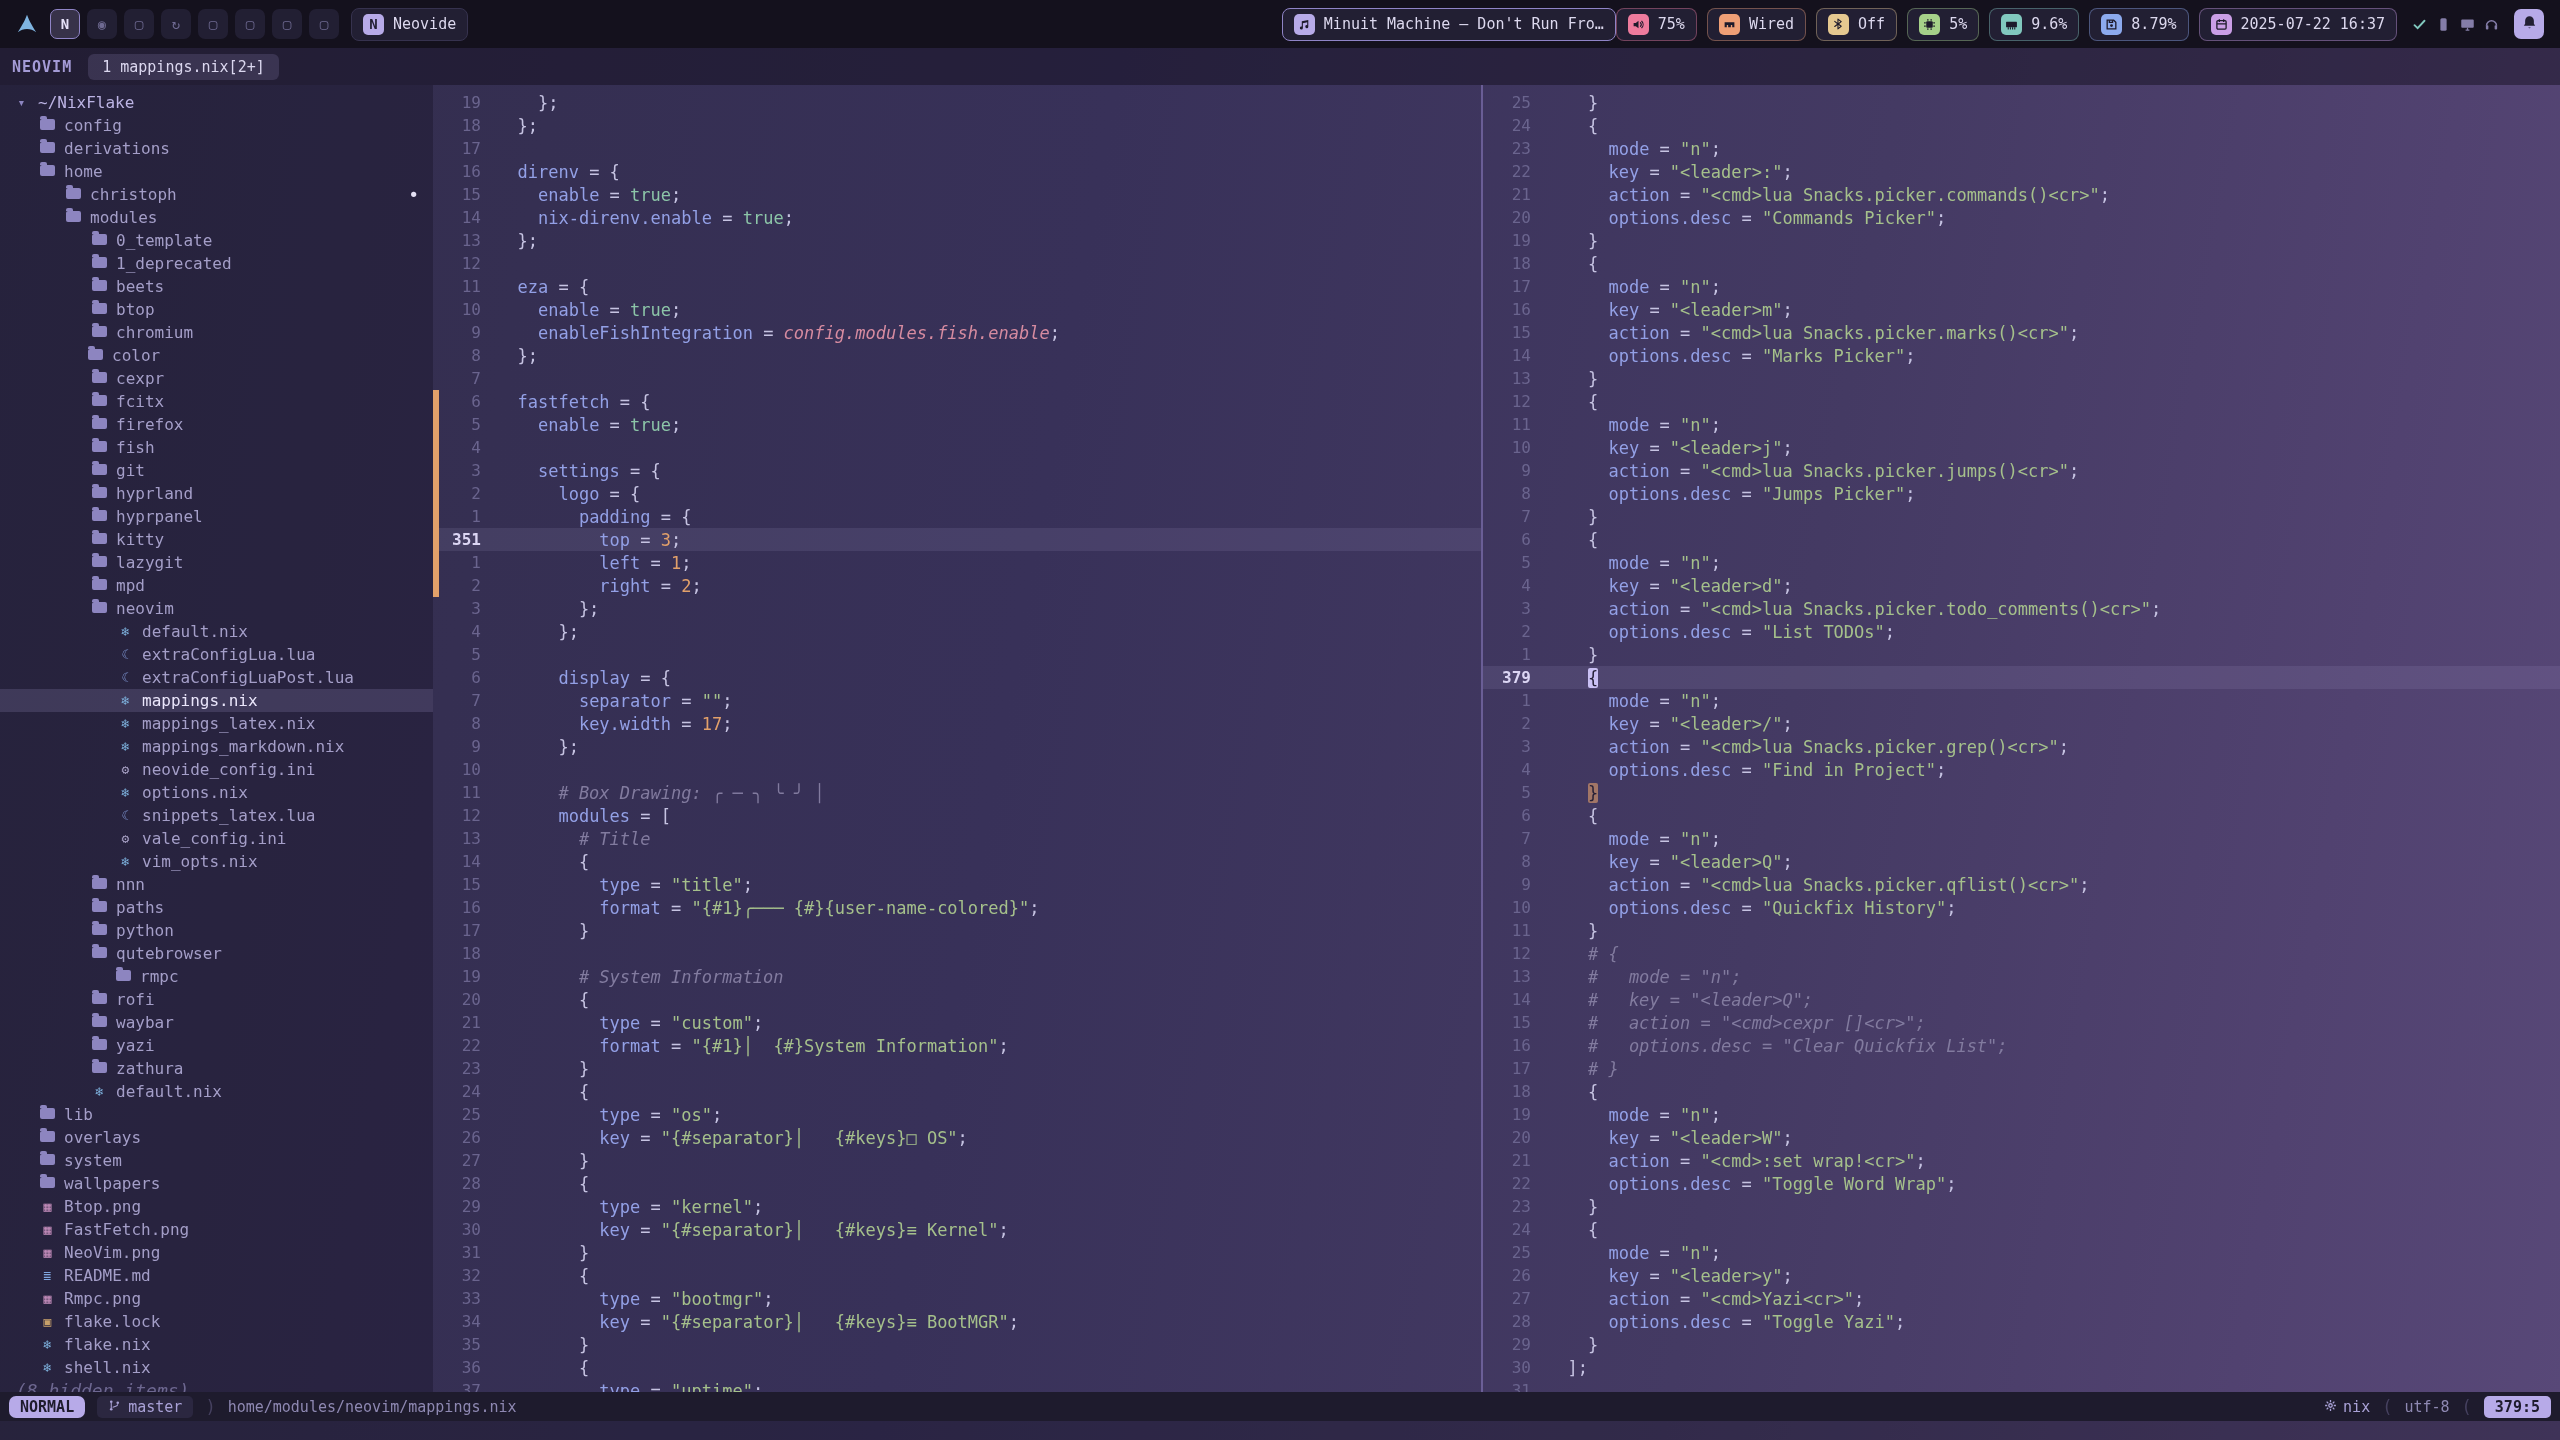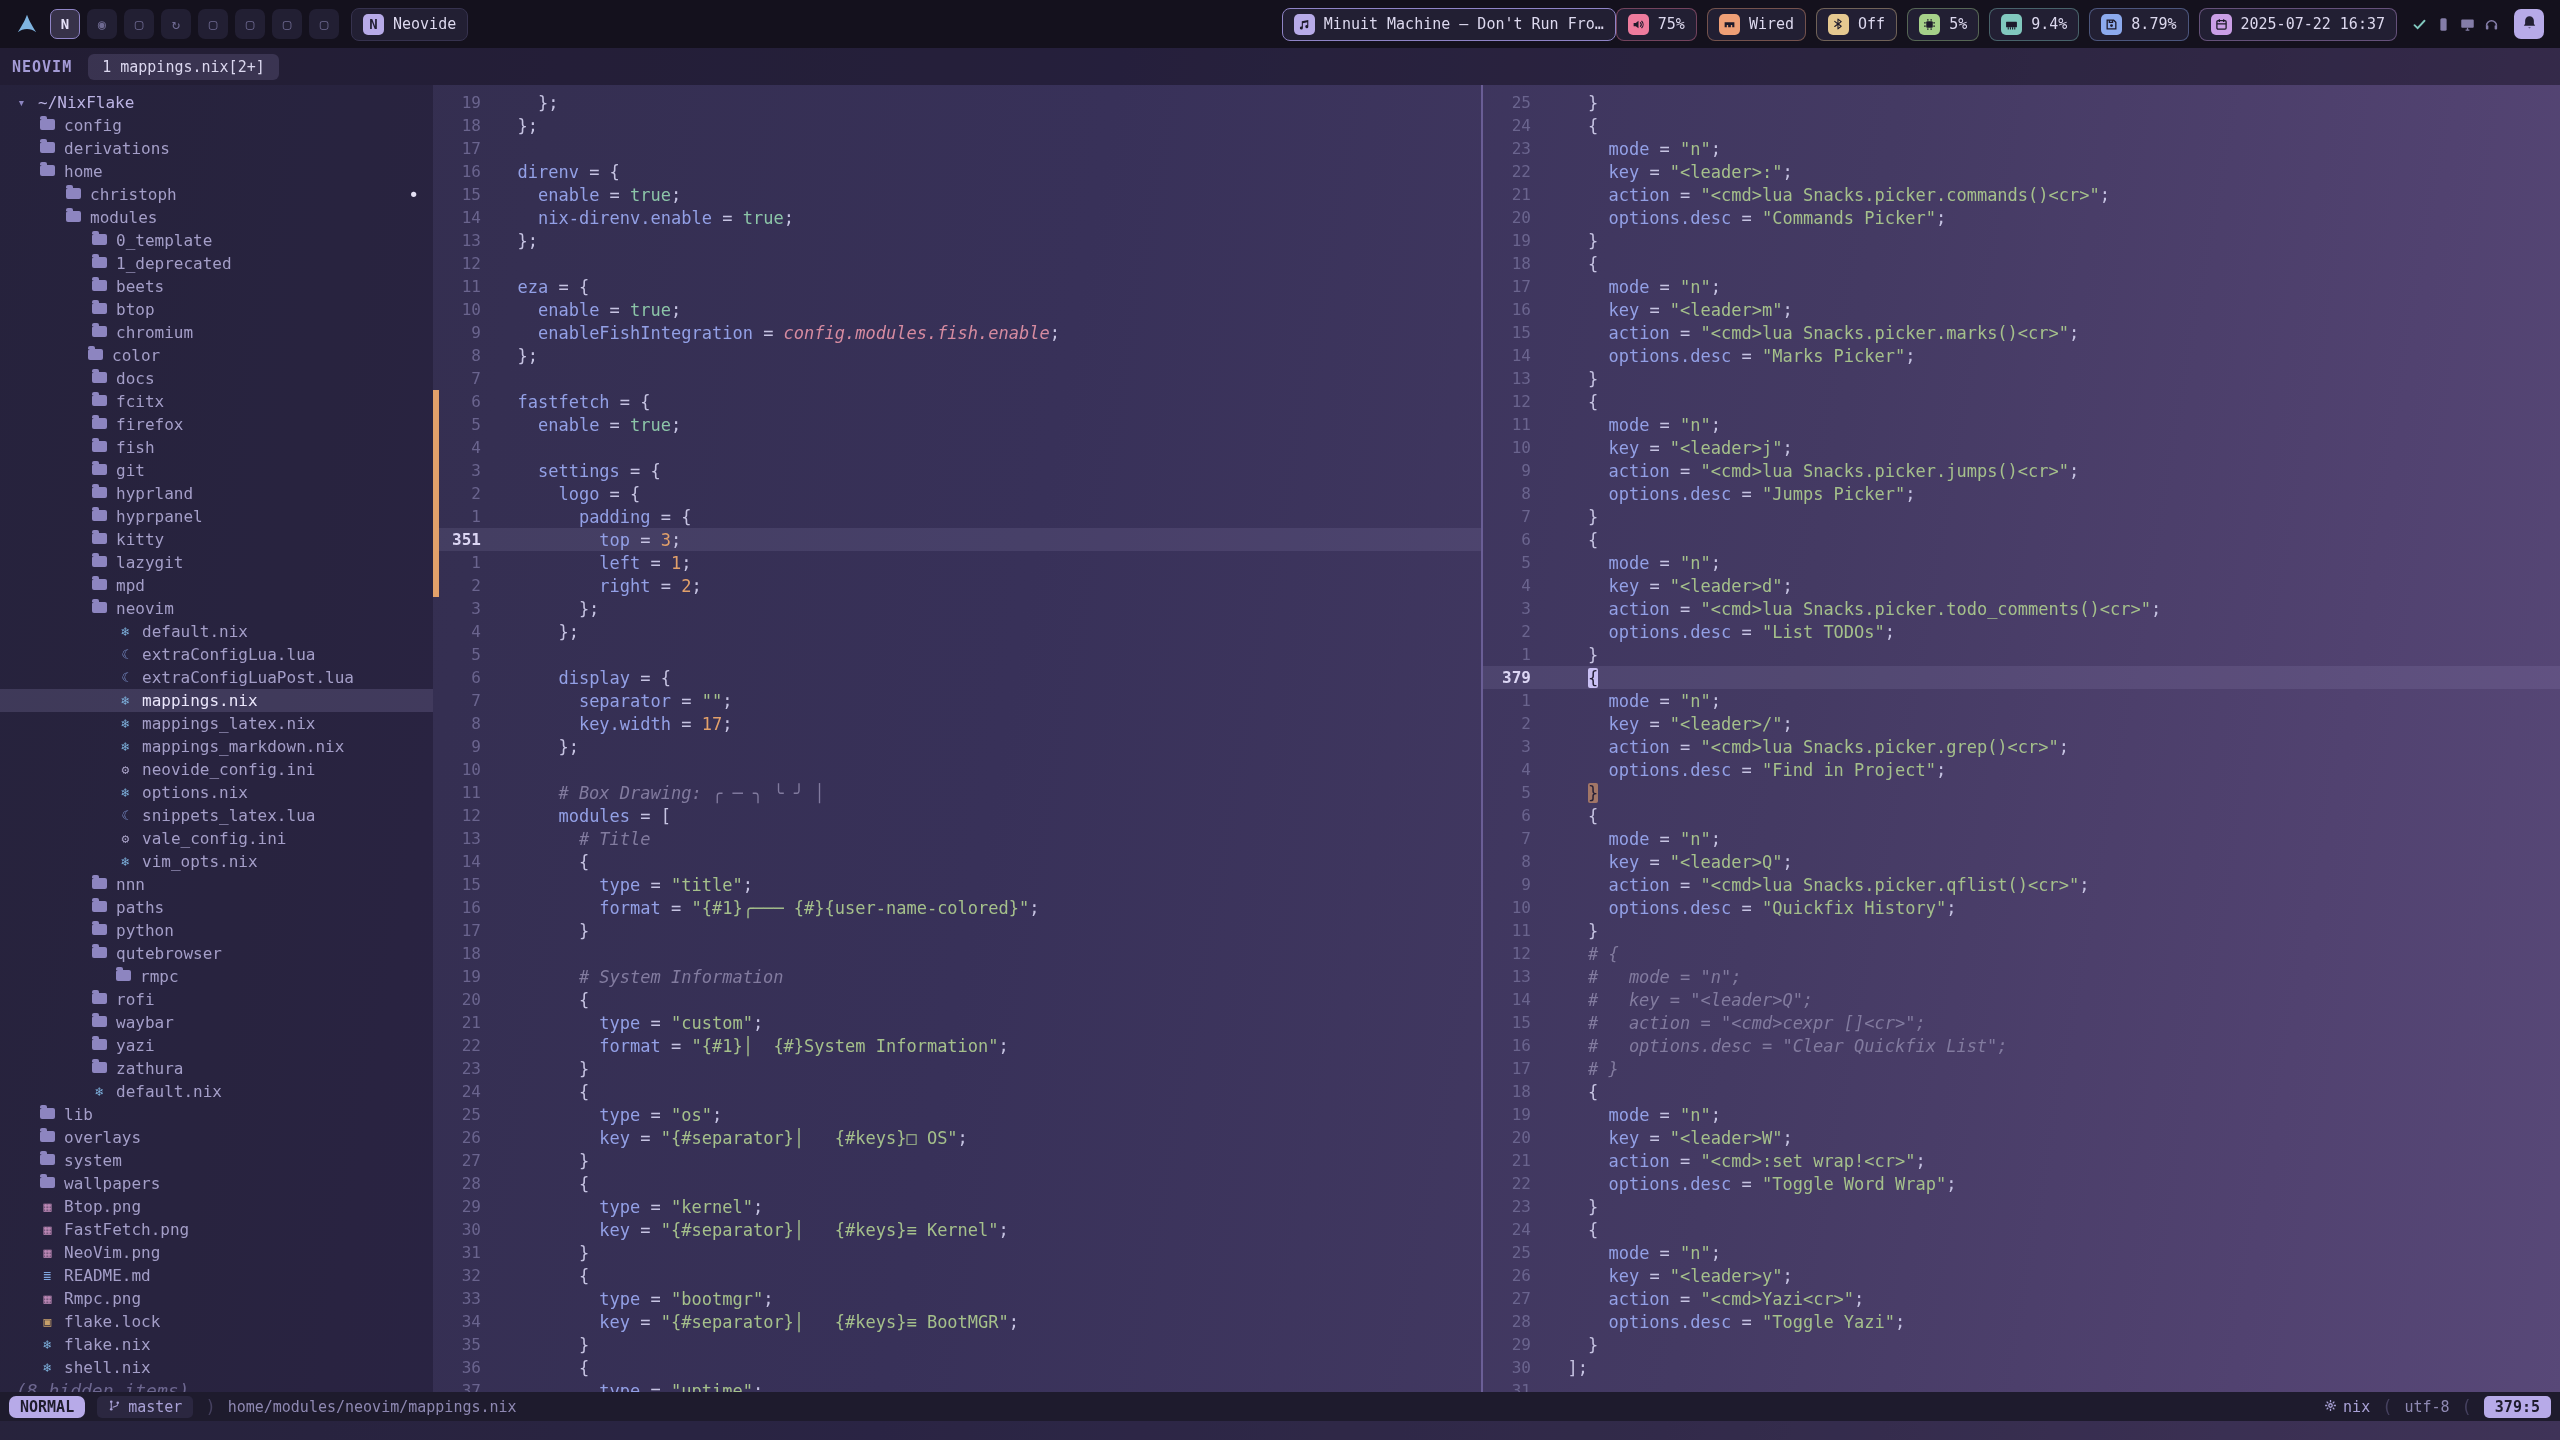--- a/index.html
+++ b/index.html
@@ -156,21 +156,21 @@
             </span>
             <span class="stval">5%</span>
           </div>
           <div class="chip stat" style="border-color:#81c8be66">
             <span class="sticon" style="background:#81c8be">
               <svg viewBox="0 0 24 24">
                 <rect x="2" y="7" width="20" height="10" rx="1" fill="currentColor"></rect>
                 <path d="M6 17v4M10 17v4M14 17v4M18 17v4" stroke="currentColor" stroke-width="2"></path>
               </svg>
             </span>
-            <span class="stval">9.4%</span>
+            <span class="stval">9.6%</span>
           </div>
           <div class="chip stat" style="border-color:#8caaee66">
             <span class="sticon" style="background:#8caaee">
               <svg viewBox="0 0 24 24">
                 <path d="M4 4h12l4 4v12H4z" fill="none" stroke="currentColor" stroke-width="2.4"></path>
                 <circle cx="12" cy="14" r="2.6" fill="currentColor"></circle>
                 <path d="M8 4v4h6V4" fill="none" stroke="currentColor" stroke-width="2.4"></path>
               </svg>
             </span>
             <span class="stval">8.79%</span>
@@ -271,21 +271,21 @@
           <div class="trow" style="padding-left:92px">
             <span class="i-folder"></span>
             <span class="tlabel">chromium</span>
           </div>
           <div class="trow" style="padding-left:88px">
             <span class="i-folder"></span>
             <span class="tlabel">color</span>
           </div>
           <div class="trow" style="padding-left:92px">
             <span class="i-folder"></span>
-            <span class="tlabel">docs</span>
+            <span class="tlabel">cexpr</span>
           </div>
           <div class="trow" style="padding-left:92px">
             <span class="i-folder"></span>
             <span class="tlabel">fcitx</span>
           </div>
           <div class="trow" style="padding-left:92px">
             <span class="i-folder"></span>
             <span class="tlabel">firefox</span>
           </div>
           <div class="trow" style="padding-left:92px">

